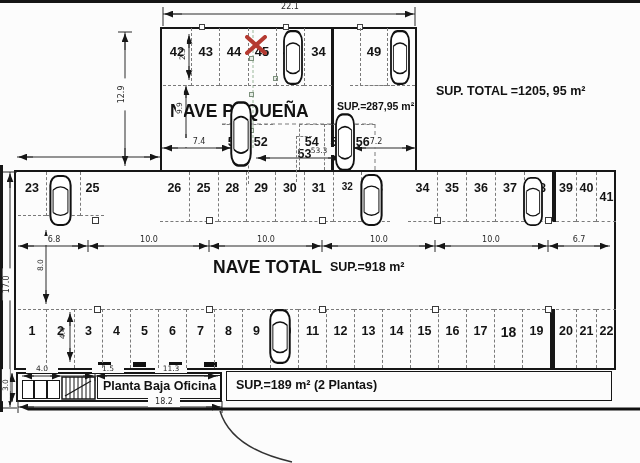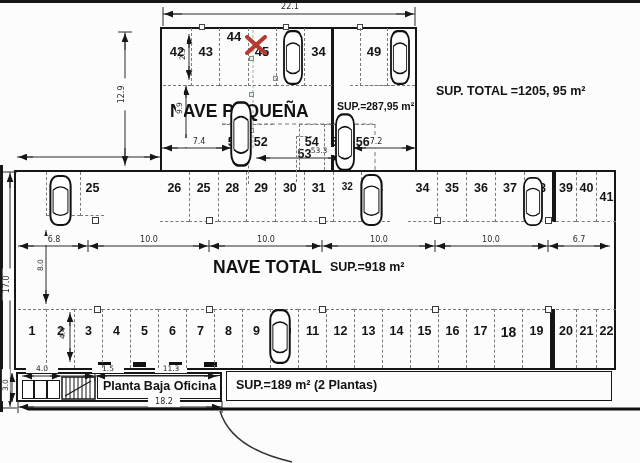--- a/index.html
+++ b/index.html
@@ -205,21 +205,21 @@
   <div class="dimlab vlab" style="left:47px;top:329px;font-size:7.5px;">4.4</div>
   <div class="dimlab vlab" style="left:-10px;top:381px;font-size:7.5px;">3.0</div>
 
 <div class="spot first bb" style="left: 163px; top: 28px; width: 28.1667px; height: 58px;">
       <span class="n" style="padding-top: 17px; font-size: 13px;">42</span>
     </div>
     <div class="spot bb" style="left: 191.167px; top: 28px; width: 28.1667px; height: 58px;">
       <span class="n" style="padding-top: 17px; font-size: 13px;">43</span>
     </div>
     <div class="spot bb" style="left: 219.333px; top: 28px; width: 28.1667px; height: 58px;">
-      <span class="n" style="padding-top: 2px; font-size: 13px;">44</span>
+      <span class="n" style="padding-top: 17px; font-size: 13px;">44</span>
     </div>
     <div class="spot bb" style="left: 247.5px; top: 28px; width: 28.1667px; height: 58px;">
       <span class="n" style="padding-top: 17px; font-size: 13px;">45</span>
     </div>
     <div class="spot bb" style="left: 275.667px; top: 28px; width: 28.1667px; height: 58px;">
       <span class="n" style="padding-top: 17px; font-size: 13px;">46</span>
     </div>
     <div class="spot bb" style="left: 303.833px; top: 28px; width: 28.1667px; height: 58px;">
       <span class="n" style="padding-top: 17px; font-size: 13px;">34</span>
     </div>
@@ -242,20 +242,23 @@
       <span class="n" style="padding-top: 11px; font-size: 12.5px;">53</span>
     </div>
     <div class="spot tb" style="left: 298.5px; top: 124px; width: 25.5px; height: 46px;">
       <span class="n" style="padding-top: 11px; font-size: 12.5px;">54</span>
     </div>
     <div class="spot tb" style="left: 324px; top: 124px; width: 25.5px; height: 46px;">
       <span class="n" style="padding-top: 11px; font-size: 12.5px;">55</span>
     </div>
     <div class="spot tb" style="left: 349.5px; top: 124px; width: 25.5px; height: 46px;">
       <span class="n" style="padding-top: 11px; font-size: 12.5px;">56</span>
+    </div>
+    <div class="spot first bb" style="left: 18px; top: 172px; width: 28px; height: 44px;">
+      <span class="n" style="padding-top: 10px; font-size: 12.5px;">23</span>
     </div>
     <div class="spot bb" style="left: 46px; top: 172px; width: 34px; height: 44px;">
       <span class="n" style="padding-top: 10px; font-size: 12.5px;">24</span>
     </div>
     <div class="spot bb" style="left: 80px; top: 172px; width: 24px; height: 44px;">
       <span class="n" style="padding-top: 10px; font-size: 12.5px;">25</span>
     </div>
     <div class="spot first bb" style="left: 160px; top: 172px; width: 28.75px; height: 50px;">
       <span class="n" style="padding-top: 10px; font-size: 12.5px;">26</span>
     </div>

